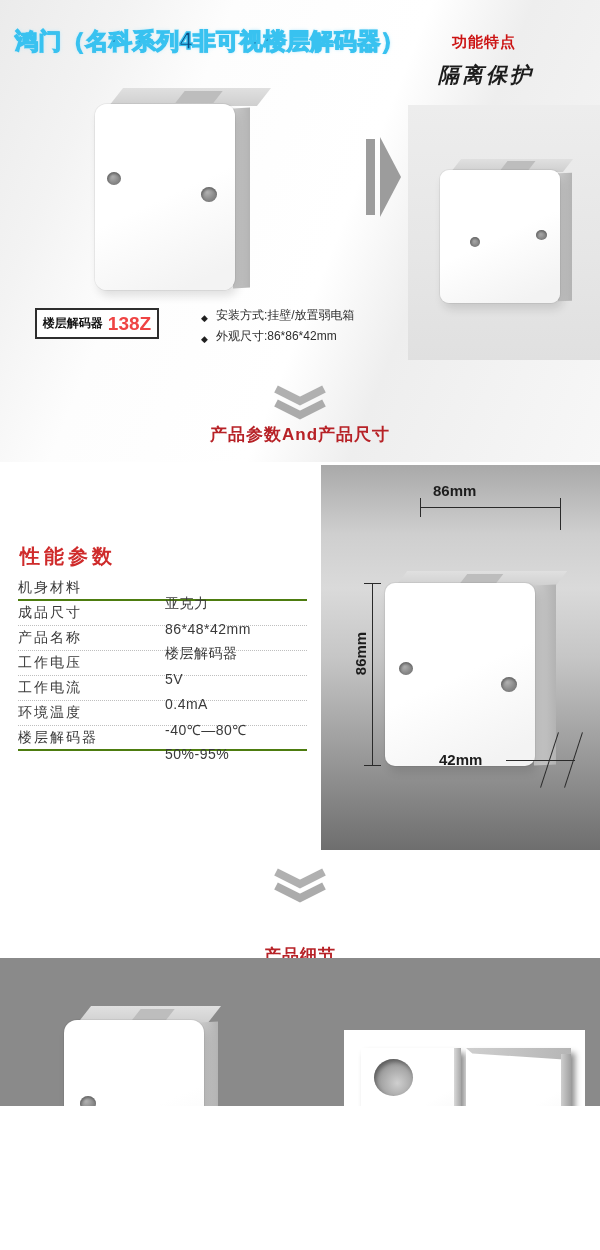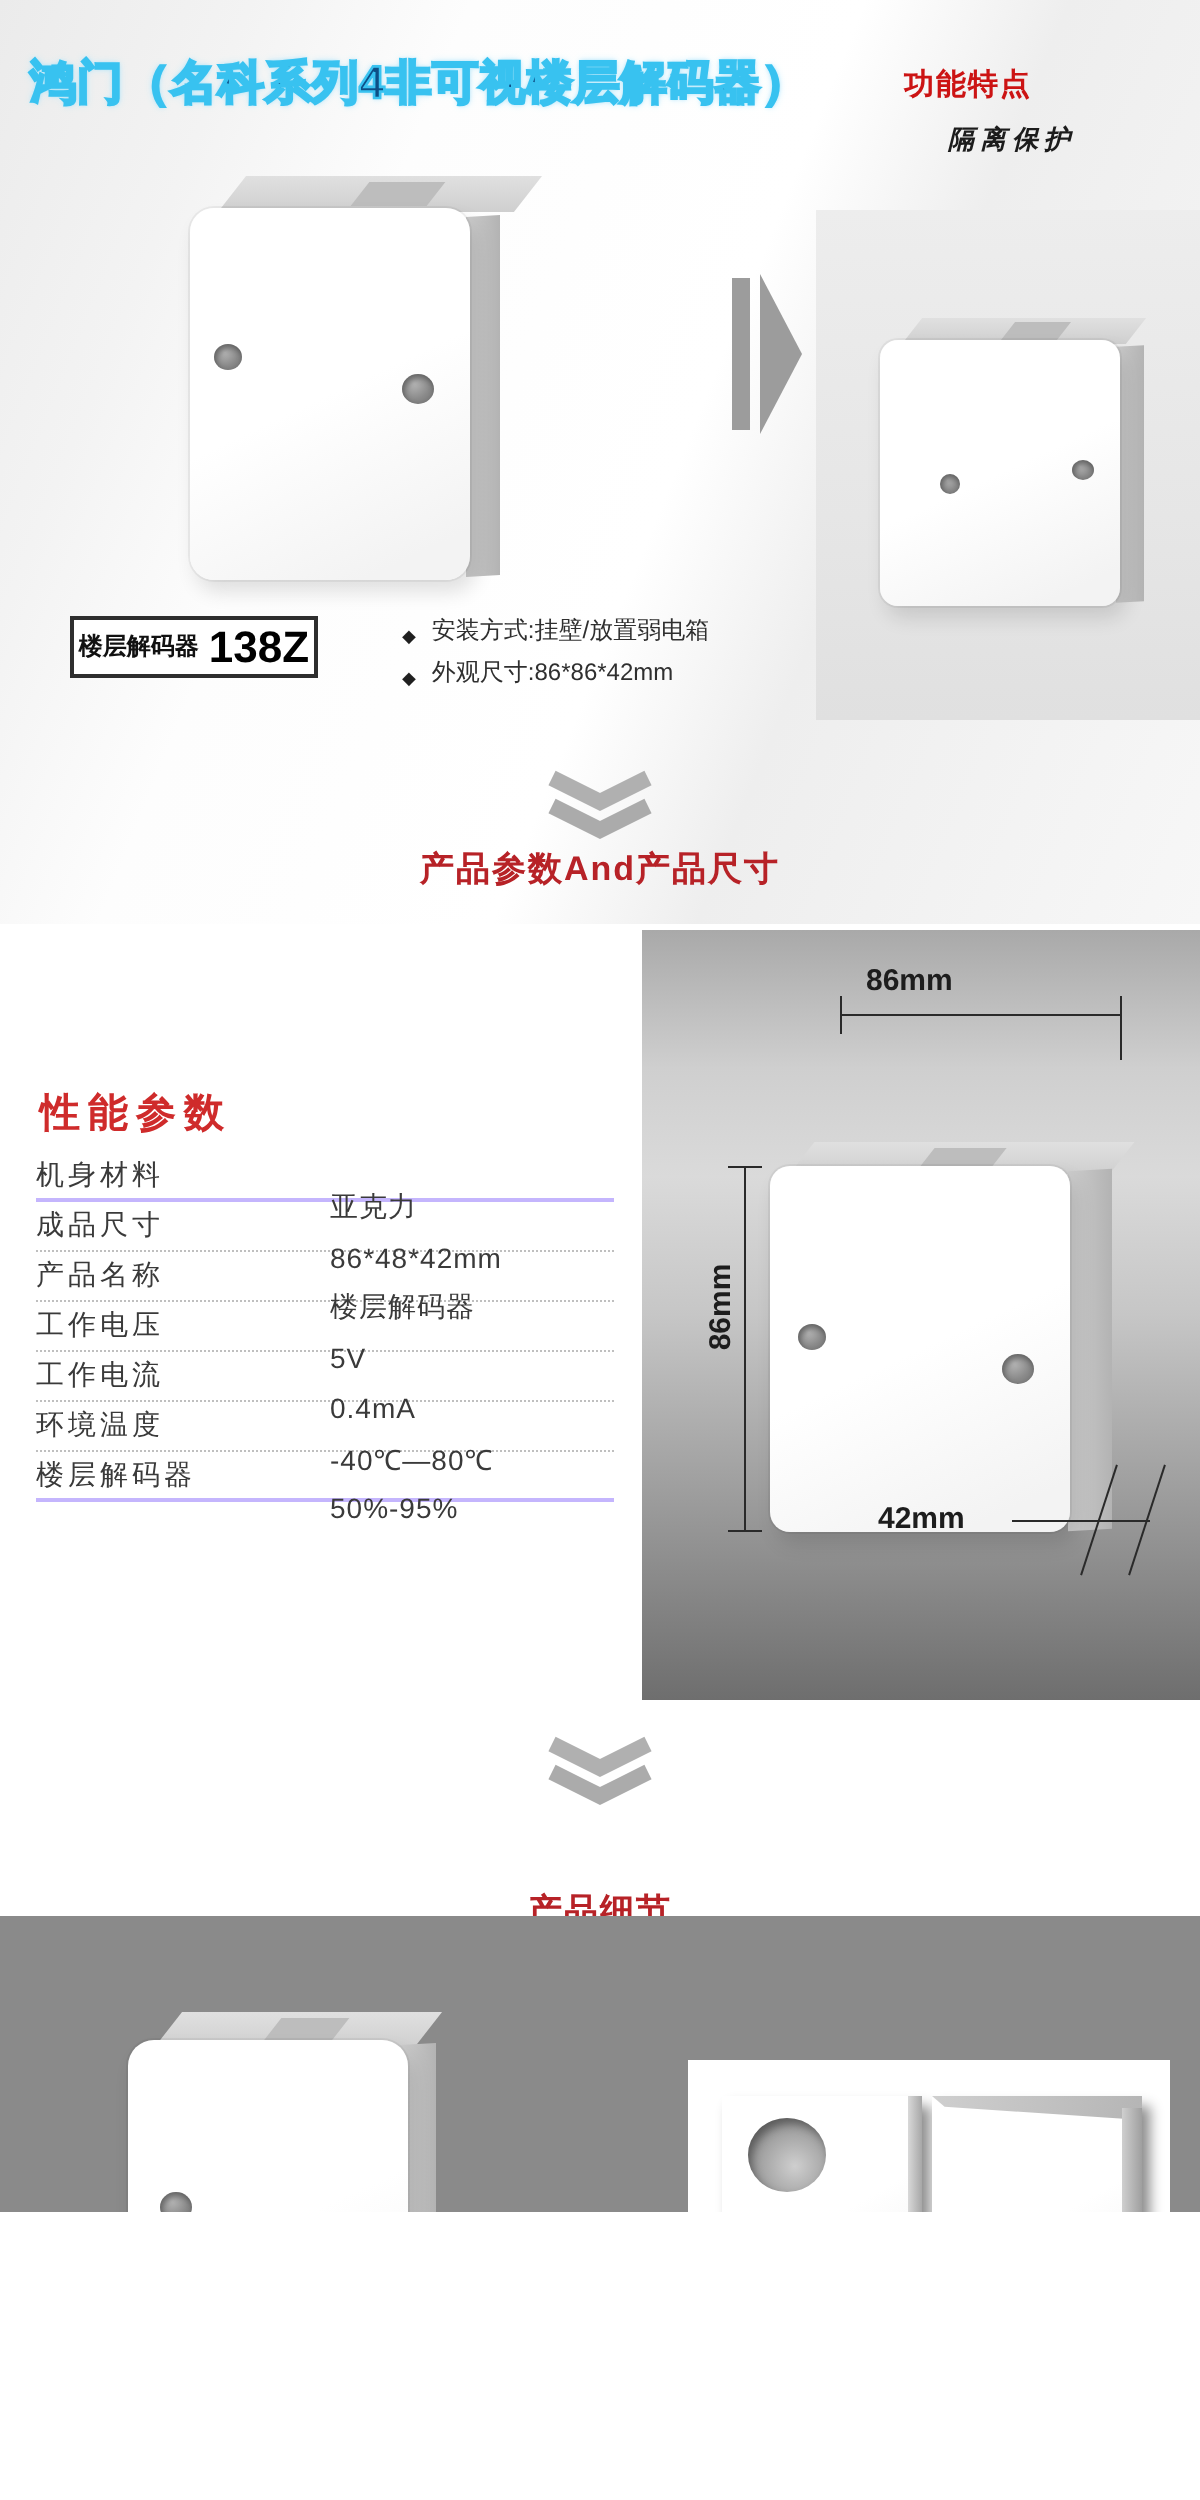--- a/index.html
+++ b/index.html
@@ -24,48 +24,48 @@
     background:radial-gradient(circle at 38% 32%, #b5b5b5 0%, #8a8a8a 55%, #6f6f6f 100%);
     box-shadow:inset 1px 2px 3px rgba(0,0,0,0.35); }
 
   
   .arrow-bar { position:absolute; left:366px; top:139px; width:9px; height:76px; background:#9c9c9c; }
   .arrow-tri { position:absolute; left:380px; top:137px; width:0; height:0;
     border-top:40px solid transparent; border-bottom:40px solid transparent; border-left:21px solid #9c9c9c; }
 
   
   .features-heading { position:absolute; left:452px; top:33px; font-size:15px; font-weight:bold; color:#cc1414; letter-spacing:1px; }
-  .features-item { position:absolute; left:438px; top:61px; font-size:13px; font-weight:bold; font-style:italic;
-    color:#1c1c1c; letter-spacing:3px;margin-left:36px; }
+  .features-item { position:absolute; left:438px; top:61px; font-size:21px; font-weight:bold; font-style:italic;
+    color:#1c1c1c; letter-spacing:3px; }
   .tr-panel { position:absolute; left:408px; top:105px; width:192px; height:255px;
     background:linear-gradient(180deg,#ededed 0%,#e6e6e6 60%,#e0e0e0 100%); }
 
   
   .label-box { position:absolute; left:35px; top:308px; width:124px; height:31px; border:2px solid #2e2e2e;
     background:#ffffff; display:flex; align-items:center; justify-content:center; gap:5px; }
   .label-name { font-size:12px; font-weight:bold; color:#111111; white-space:nowrap; }
-  .label-code { font-size:22px; font-weight:bold; color:#000000; line-height:1;text-align:right; }
+  .label-code { font-size:19px; font-weight:bold; color:#ef4444; line-height:1;text-align:right; }
   .install-notes { position:absolute; left:201px; top:306px; font-size:12px; color:#2f2f2f; }
   .note-row { display:flex; align-items:flex-start; line-height:18px; }
   .note-row .diam { font-size:9px; padding-top:3px; margin-right:8px; color:#1f1f1f; }
 
   
   .chevrons { position:absolute; left:50%; transform:translateX(-50%); }
   .chev-1 { top:385px; } .chev-2 { top:868px; }
   .section-title { position:absolute; left:0; width:600px; text-align:center; font-weight:bold;
     color:#b72227; font-size:17px; letter-spacing:1px; }
   .sec-params { top:423px; } .sec-details { top:906px;margin-top:38px; }
 
   
   .specs-heading { position:absolute; left:20px; top:543px; font-size:20px; color:#cf2b2b;
     letter-spacing:4px; font-weight:600; }
   .spec-table { position:absolute; left:18px; top:576px; width:289px; }
   .spec-row { display:flex; align-items:center; height:25px; border-bottom:1px dotted #bfbfbf;
     font-size:14px; color:#3a3a3a; }
-  .spec-row.solid { border-bottom:2px solid #c4b5fd; }
+  .spec-row.solid { border-bottom:2px solid #4d7c0f; }
   .spec-row .lbl { width:147px; letter-spacing:2px; }
   .spec-row .val { letter-spacing:0.5px;margin-top:32px; }
 
   
   .dim-panel { position:absolute; left:321px; top:465px; width:279px; height:385px;
     background:linear-gradient(180deg,#a9a9a9 0%,#cfcfcf 18%,#dadada 32%,#c6c6c6 50%,#9c9c9c 74%,#6e6e6e 100%); }
   .dim-line { position:absolute; background:#2a2a2a; }
   .dim-label { position:absolute; font-size:15px; font-weight:bold; color:#1d1d1d; }
   .rot { transform:rotate(-90deg); transform-origin:center; }
   .tick-slant { position:absolute; width:1px; height:58px; background:#2a2a2a; transform:rotate(18deg); }

